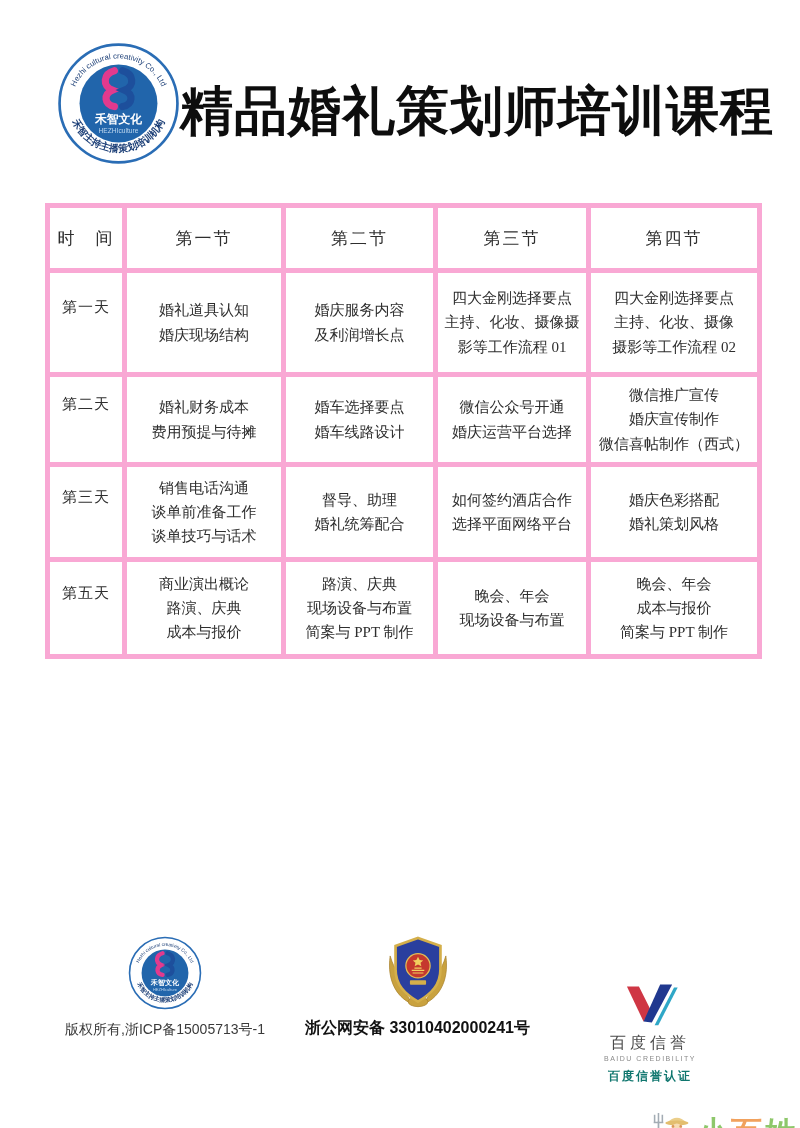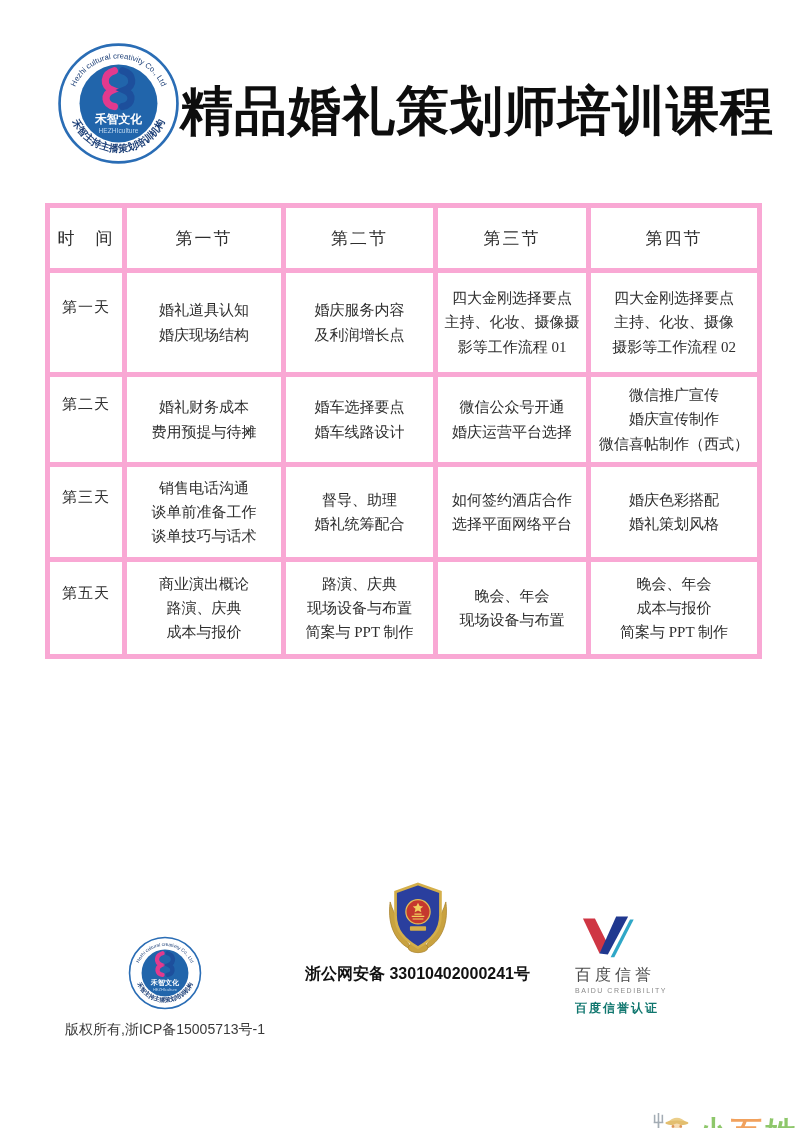--- a/index.html
+++ b/index.html
@@ -22,25 +22,25 @@
   table.course td { font-size:15px; line-height:1.62; }
   td.day-cell { font-size:16px; letter-spacing:1px; padding-bottom:30px; }
   tr.r0 td { height:104px; } tr.r1 td { height:90px; } tr.r2 td { height:95px; }
   tr.r3 td { height:93px; } tr.r4 td { height:97px; } tr.r5 td { height:108px; }
 
   
   .foot-hezhi  { position:absolute; left:55px;  top:936px; width:220px; text-align:center; }
   .foot-hezhi svg { width:74px; height:74px; }
   .copyright   { margin-top:7px; font-size:14px; color:#3a3a3a; }
 
-  .foot-police { position:absolute; left:300px; top:875px; width:235px; text-align:center; }
+  .foot-police { position:absolute; left:300px; top:929px; width:235px; text-align:center; }
   .foot-police svg { width:72px; height:79px; }
   .police-text { margin-top:6px; font-size:16px; font-weight:700; color:#111; white-space:nowrap; }
 
-  .foot-baidu  { position:absolute; left:575px; top:912px; width:150px; }
+  .foot-baidu  { position:absolute; left:575px; top:980px; width:150px; text-align:center; }
   .foot-baidu svg { width:62px; height:48px; }
   .baidu-name  { font-size:16px; letter-spacing:4px; color:#4a4a4a; margin-top:1px; }
   .baidu-en    { font-size:7px; letter-spacing:1.5px; color:#8a8a8a; margin-top:1px; }
   .baidu-cert  { font-size:12px; font-weight:700; letter-spacing:2px; color:#0f766e; margin-top:6px; }
 
   
   .watermark { position:absolute; left:650px; top:1060px; width:150px; height:66px;margin-top:48px; }
   .wm-farmer { position:absolute; left:0; top:2px; width:46px; height:60px; opacity:.9; }
   .wm-name { position:absolute; left:47px; top:4px; width:103px; font-weight:700;
              font-size:31px; letter-spacing:3px; white-space:nowrap; opacity:.92; }

